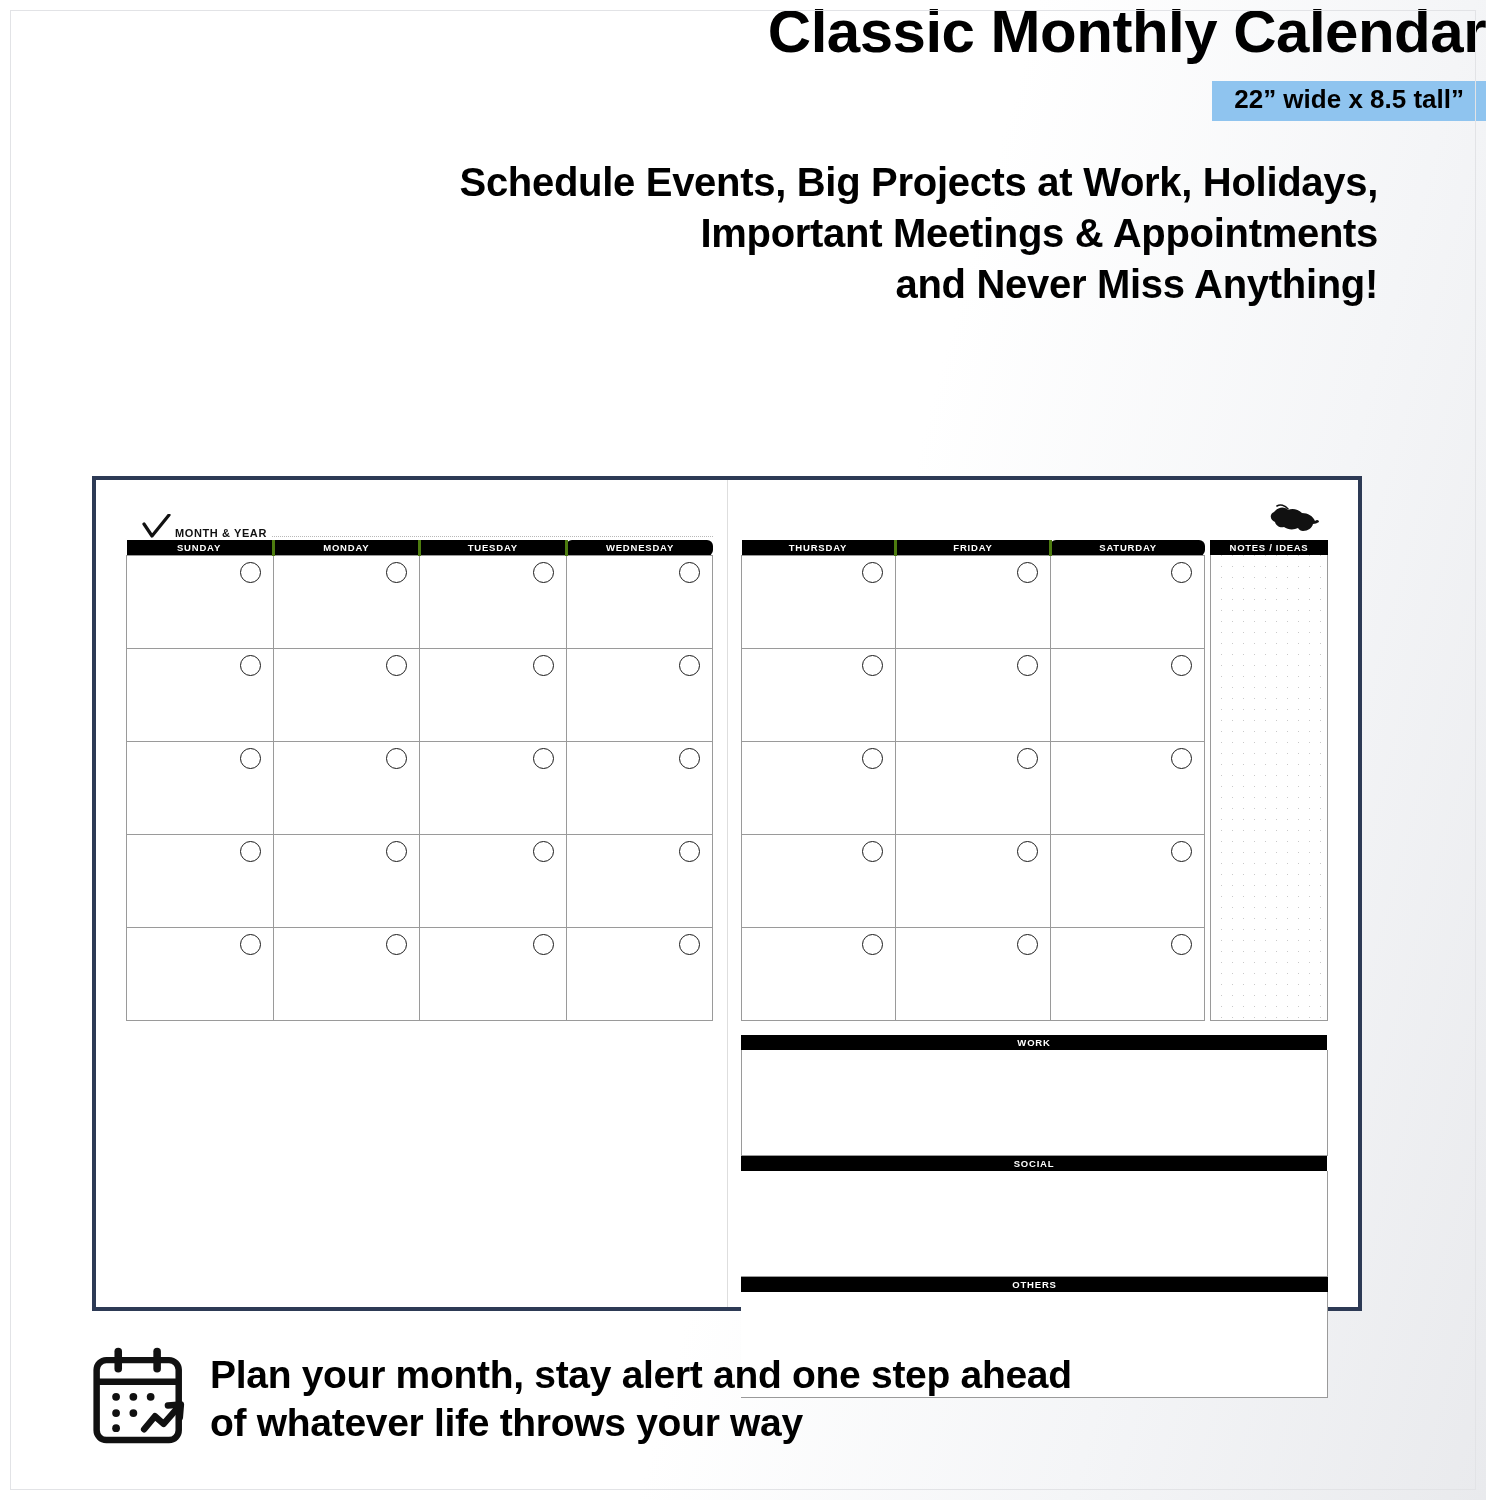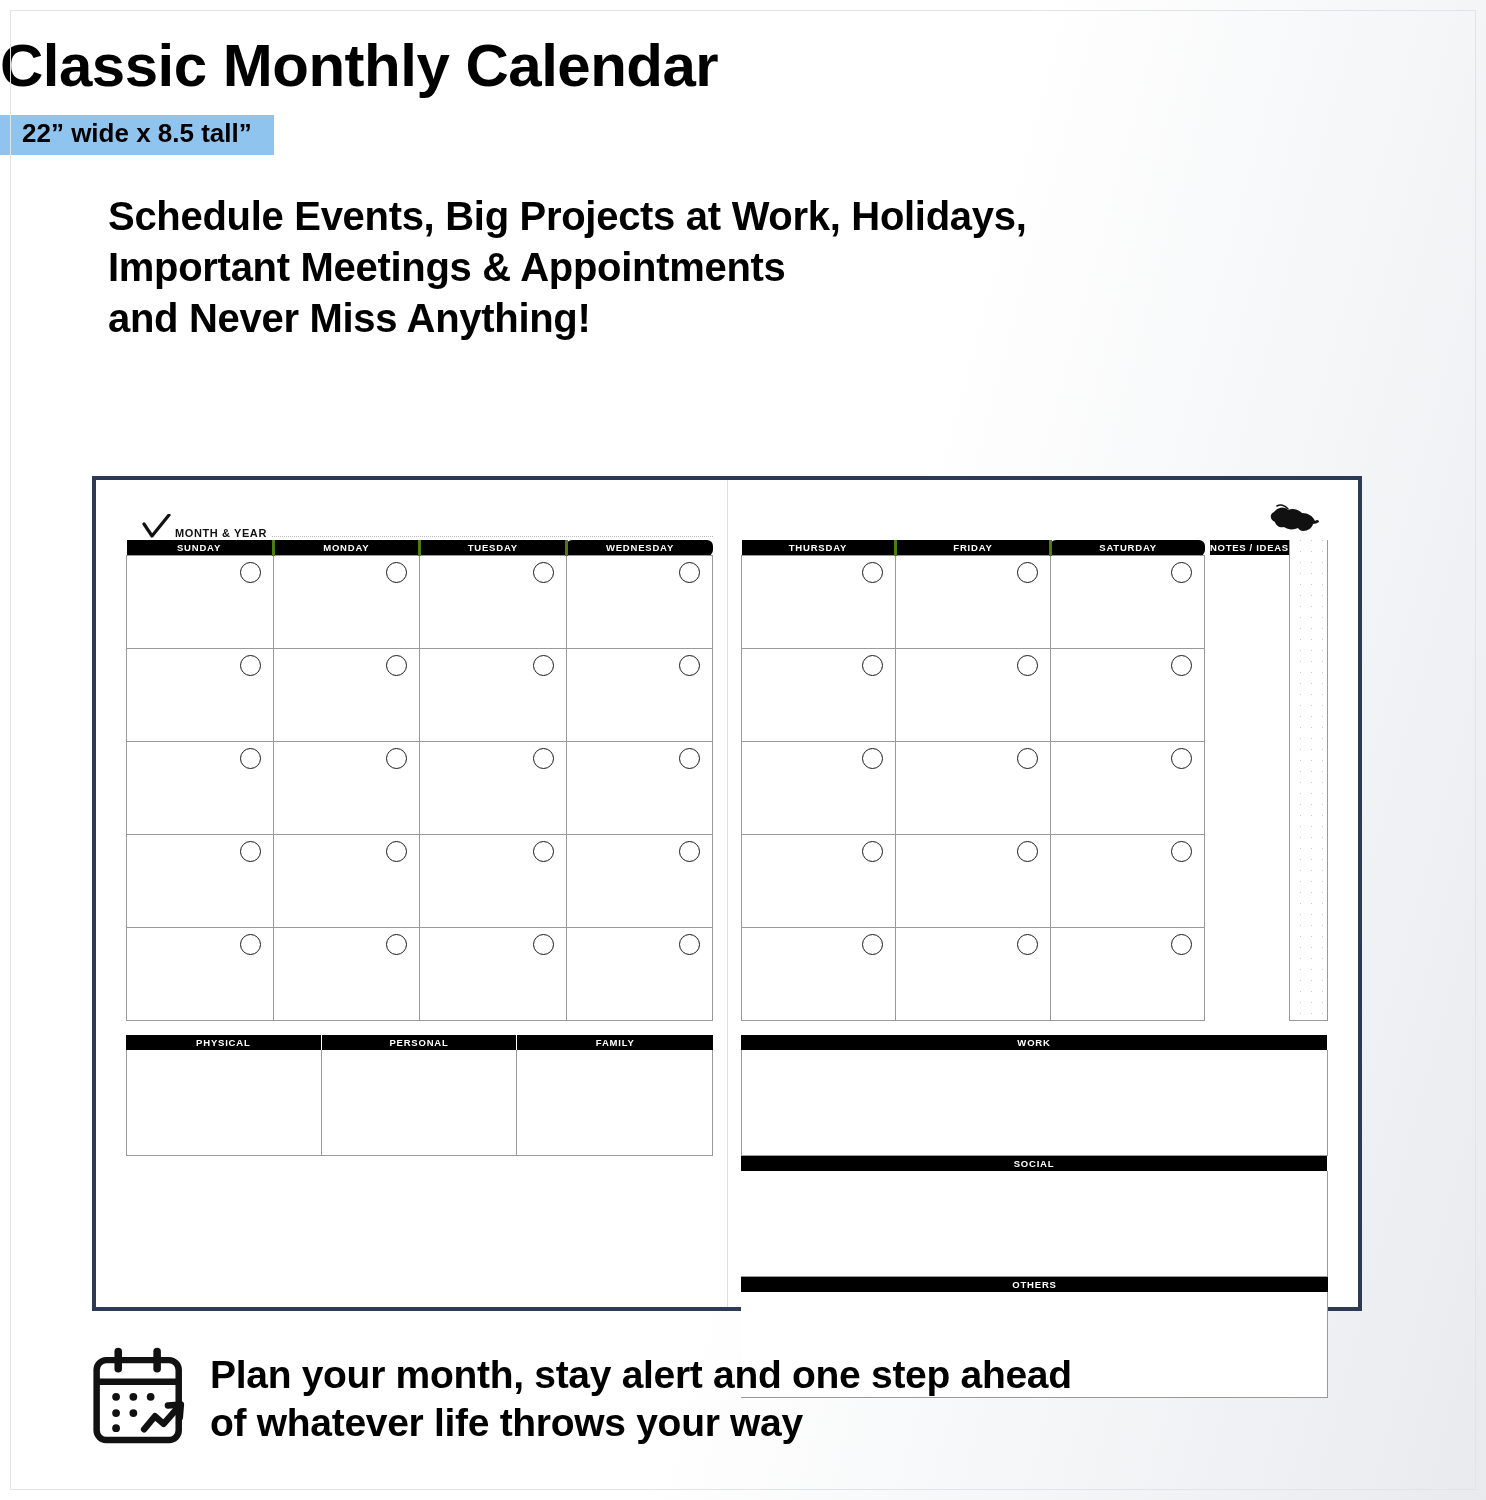--- a/index.html
+++ b/index.html
@@ -27,22 +27,21 @@
   .page::after {
     content: "";
     position: absolute;
     left: 10px; top: 10px; right: 10px; bottom: 10px;
     border: 1px solid #e2e3e6;
     pointer-events: none;
   }
 
   
   .header {
-    padding-top: 34px;
-    text-align: left;
+    text-align: right;
   }
   .main-title {
     font-size: 60px;
     font-weight: bold;
     letter-spacing: -0.5px;
     color: #000000;
     line-height: 1.05;
     margin: 0;
   }
   .size-badge-wrap {
@@ -183,21 +182,21 @@
     border: 1.3px solid #1a1a1a;
     border-radius: 50%;
   }
 
   
   .notes-col {
     width: 118px;
     flex: 0 0 118px;
     margin-left: 5px;
     display: flex;
-    flex-direction: row;
+    flex-direction: column;
   }
   .notes-head {
     background: #000000;
     color: #ffffff;
     font-size: 9.5px;
     font-weight: bold;
     letter-spacing: 0.7px;
     text-align: center;
     height: 15px;
     line-height: 15px;
@@ -375,34 +374,20 @@
                     <span class="day-circle"></span>
                   </td>
                 <td>
                     <span class="day-circle"></span>
                   </td>
               </tr>
             </tbody>
           </table>
         </div>
 
-        <div class="cat-row">
-          <div class="cat-box">
-            <div class="cat-head">PHYSICAL</div>
-            <div class="cat-body"></div>
-          </div>
-          <div class="cat-box">
-            <div class="cat-head">PERSONAL</div>
-            <div class="cat-body"></div>
-          </div>
-          <div class="cat-box">
-            <div class="cat-head">FAMILY</div>
-            <div class="cat-body"></div>
-          </div>
-        </div>
       </div>
 
       <div class="half">
 
         <div class="logo-row">
           <svg class="logo-mark" viewBox="0 0 54 30">
             <path d="M6 8 C10 3, 16 2, 20 6 C24 4, 30 5, 34 9 C40 9, 45 12, 47 17 C49 15, 51 16, 51 18 C49 19, 47 20, 45 20 C44 24, 40 27, 35 27 C33 27, 31 26, 30 24 C26 26, 20 26, 16 23 C12 24, 8 22, 7 18 C4 17, 2 14, 3 11 C3.8 9.2, 4.8 8.4, 6 8 Z" fill="#111111"></path>
             <path d="M20 5 C17 1, 12 0, 9 2" fill="none" stroke="#111111" stroke-width="1.6" stroke-linecap="round"></path>
           </svg>
         </div>

